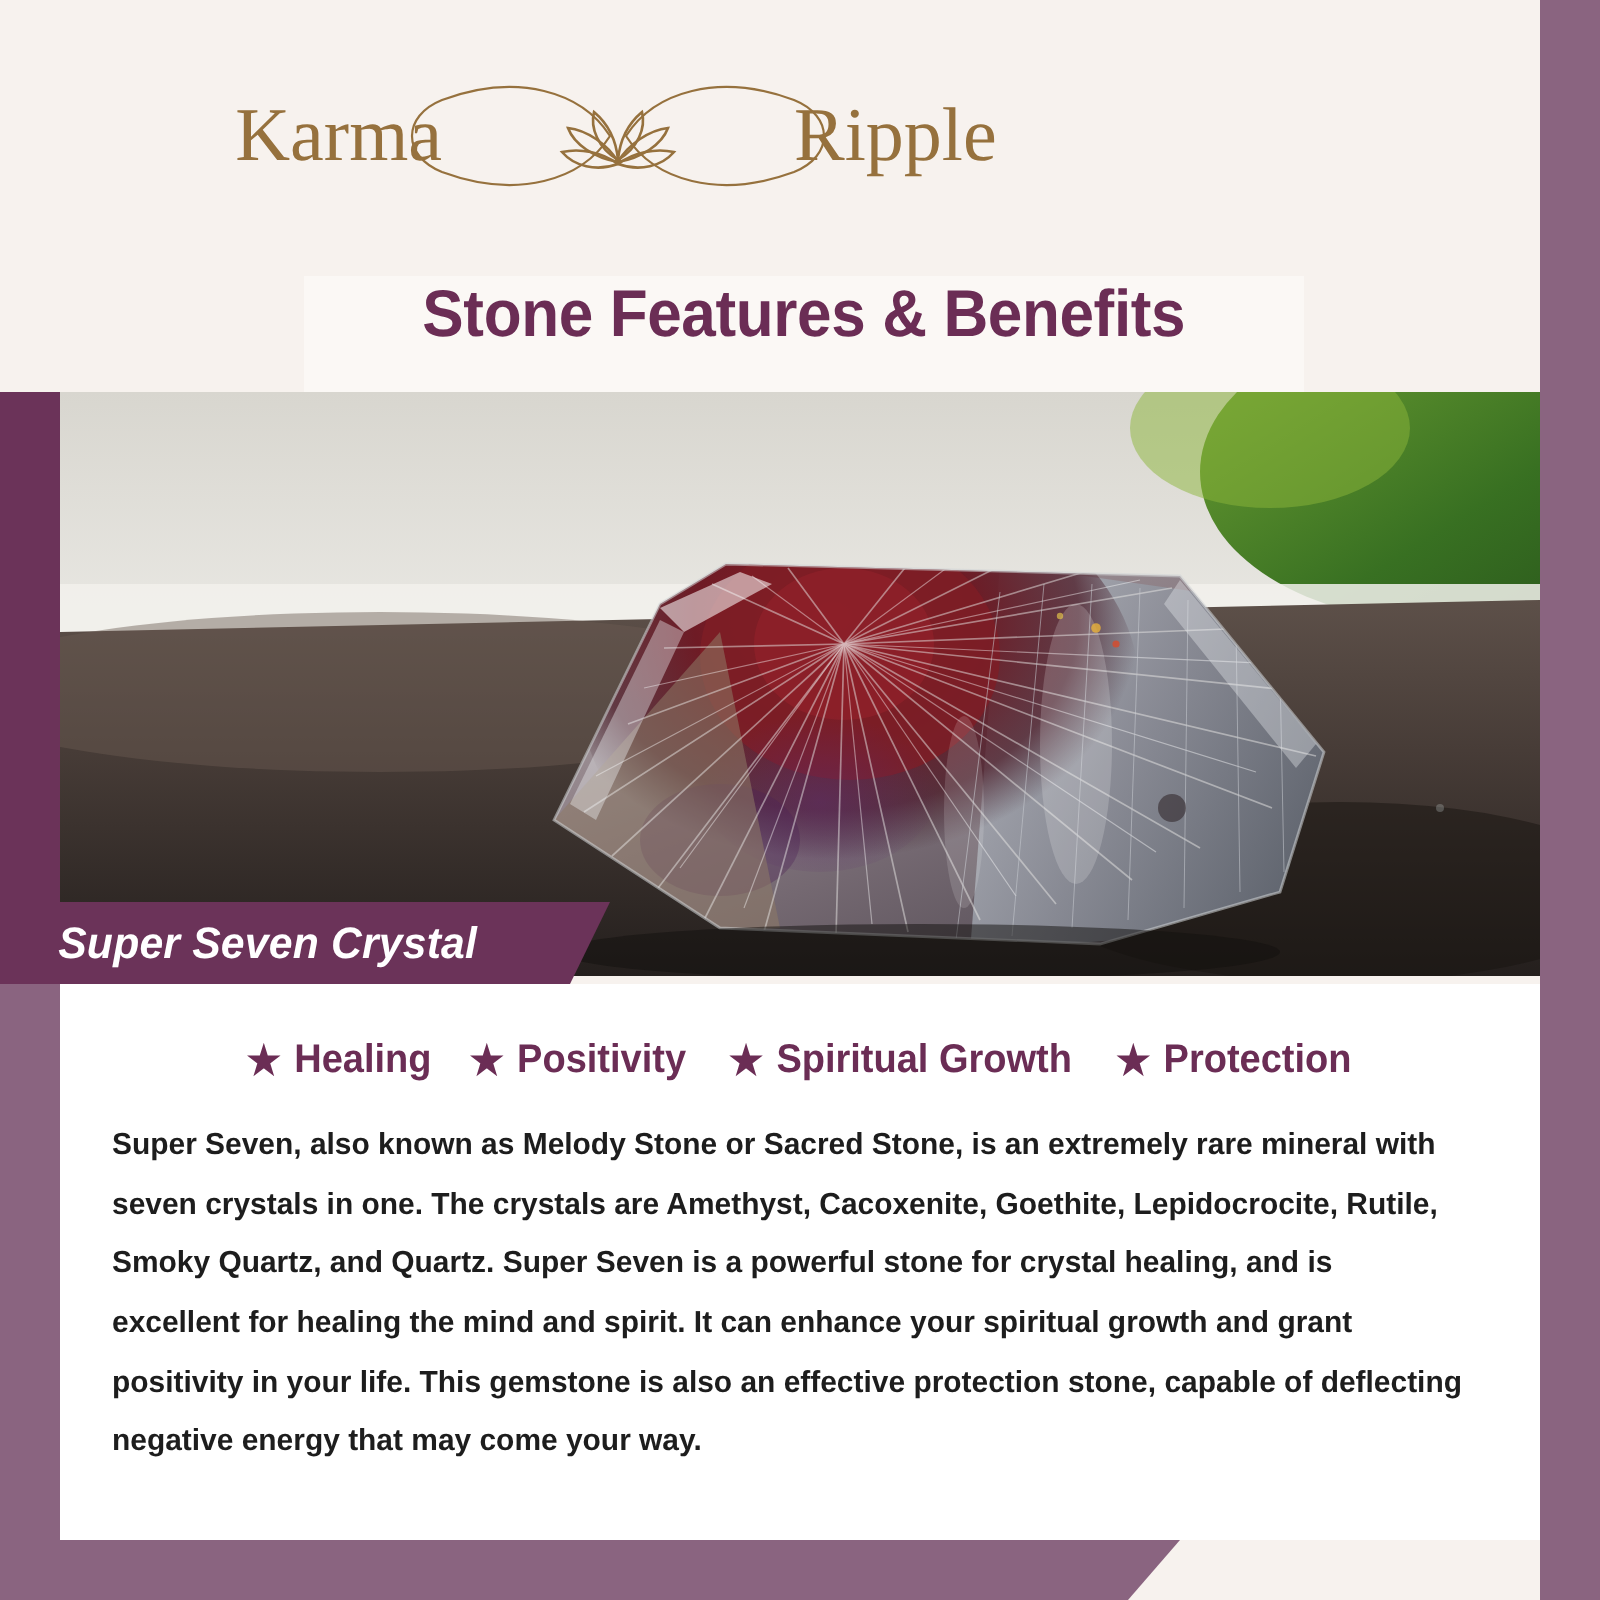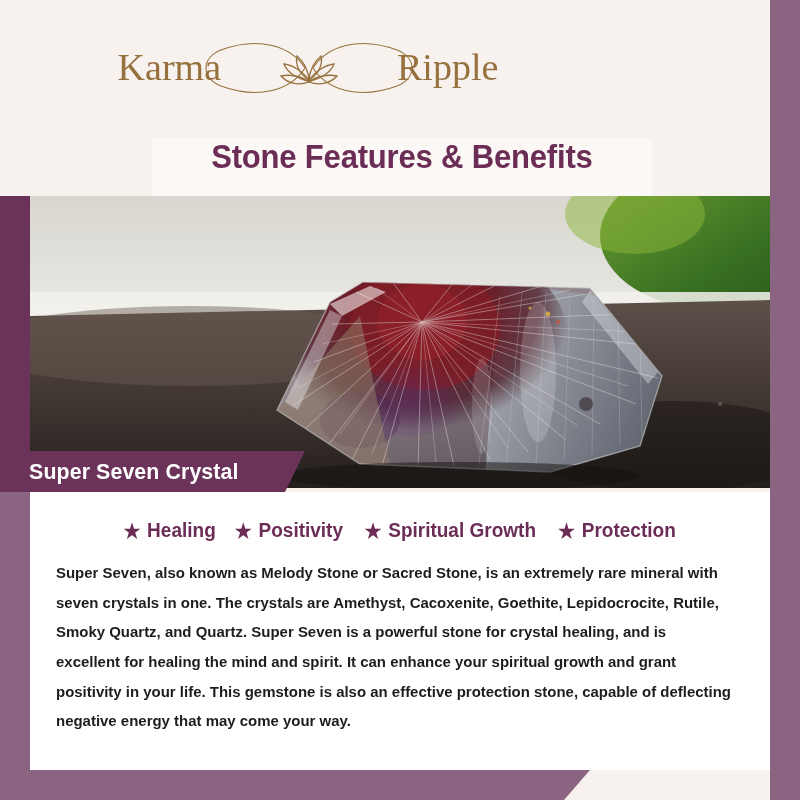--- a/index.html
+++ b/index.html
@@ -67,21 +67,21 @@
   .hero-sidebar{
     position:absolute;top:196px;left:0;width:30px;height:292px;
     background:#6b3359;
   }
 
   
   .name-tag{
     position:absolute;top:451px;left:0;width:305px;height:41px;
     background:#6b3359;
     clip-path:polygon(0 0, 100% 0, calc(100% - 20px) 100%, 0 100%);
-    display:flex;align-items:center;
+    display:flex;align-items:center;font-style:italic;
   }
   .name-tag-text{
     color:#ffffff;font-weight:bold;font-size:22px;
     padding-left:30px;white-space:nowrap;
     transform:scaleX(0.97);transform-origin:left center;
     letter-spacing:0.1px;
   }
 
   
   .body-panel{

